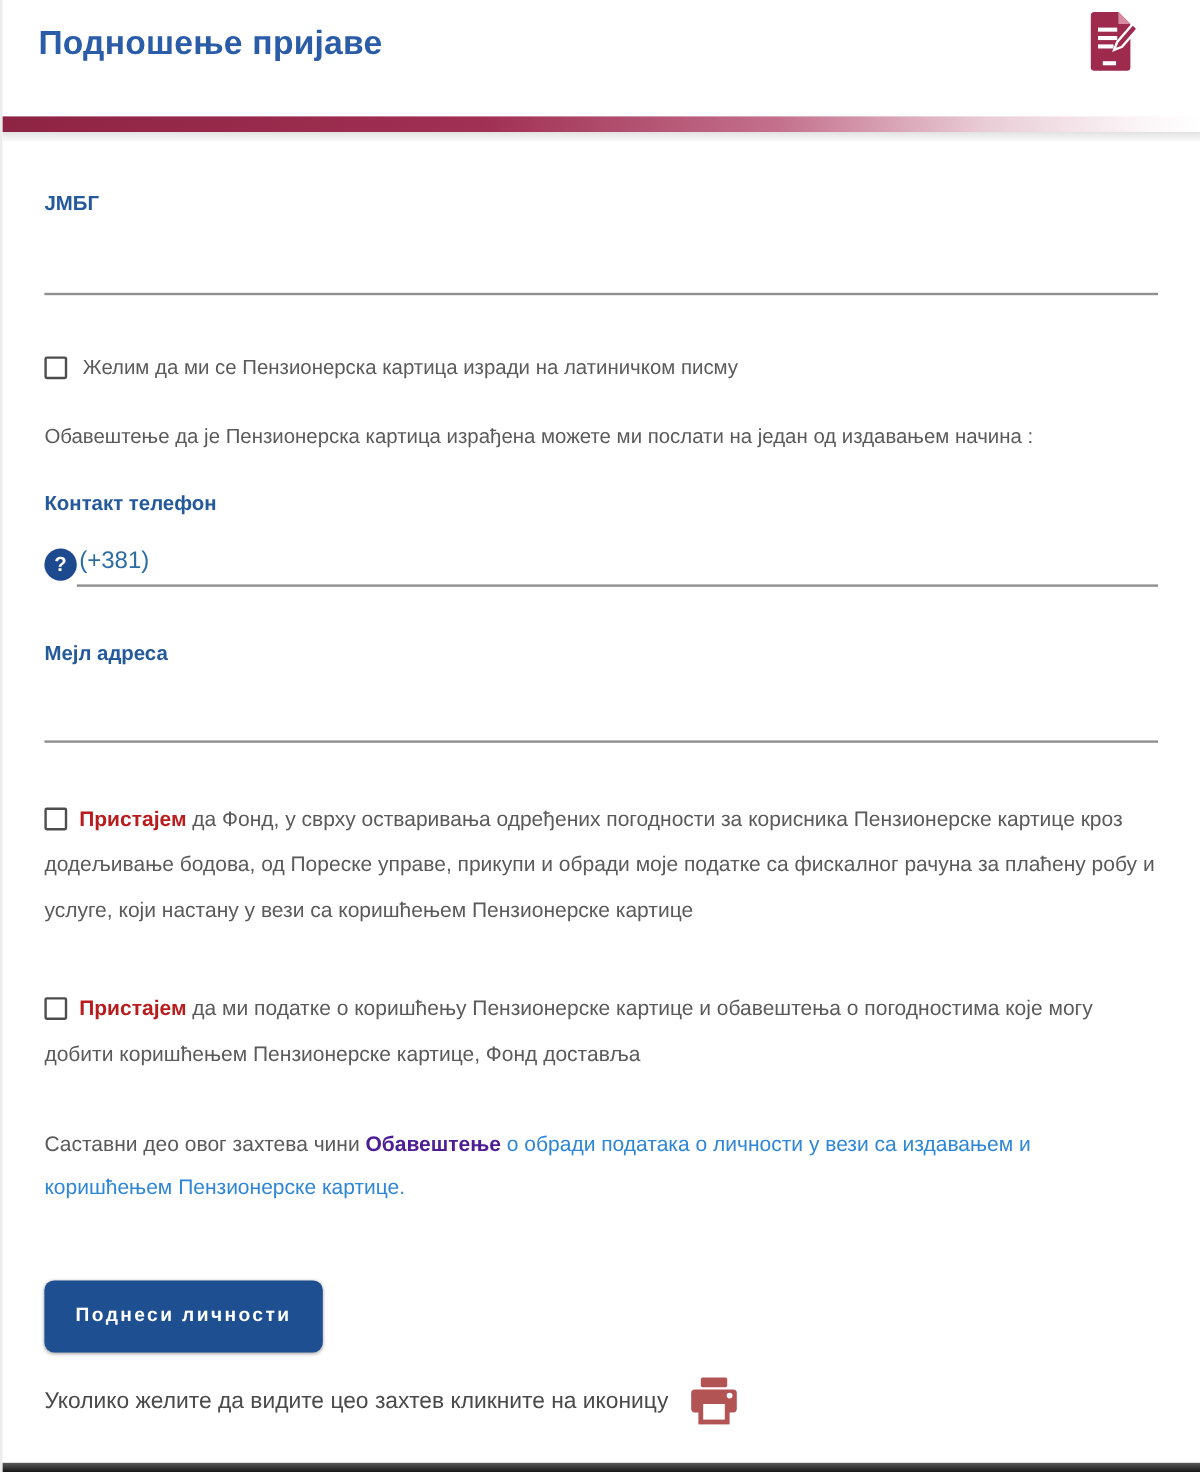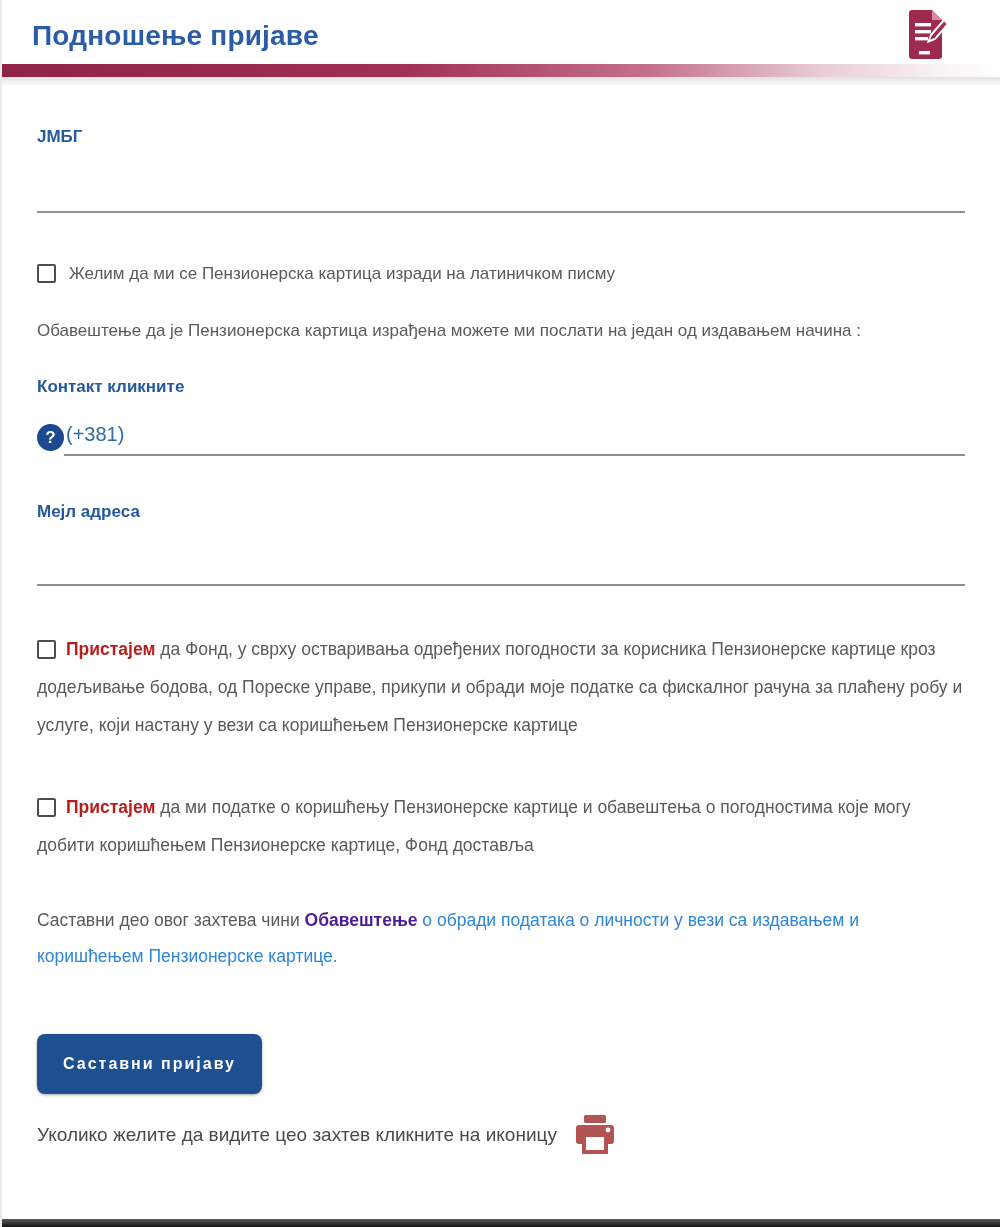--- a/index.html
+++ b/index.html
@@ -4,21 +4,21 @@
 <style>
   * { margin:0; padding:0; box-sizing:border-box; }
   html,body { background:#ffffff; }
   body { font-family:"Liberation Sans", sans-serif; }
   .page {
     position:relative; width:1000px; height:1227px; margin:0 auto;
     background:#ffffff; overflow:hidden;
     border-left:2px solid #ececec;
   }
   
-  .header { position:relative; height:64px; padding:20px 30px 0 30px; }
+  .header { position:relative; height:97px; padding:20px 30px 0 30px; }
   .page-title { font-size:28px; font-weight:bold; color:#2b5ca8; letter-spacing:0.2px; }
   .doc-edit-icon { position:absolute; top:8px; right:52px; width:42px; height:54px; }
   
   .divider-bar {
     height:13px; width:100%;
     background:linear-gradient(to right,#8e2443 0%, #a03054 40%, #c4718d 65%, #e9ccd6 82%, #fbf5f7 95%, #ffffff 100%);
   }
   .divider-shadow { height:8px; width:100%; background:linear-gradient(to bottom,#e2e2e2,#fafafa); }
   
   .content { padding:0 35px; }
@@ -102,42 +102,42 @@
 
     <div class="field-label jmbg-label">ЈМБГ</div>
     <input class="line-input jmbg-input" type="text" value="" style="">
 
     <div class="check-row">
       <span class="checkbox"></span><span>Желим да ми се Пензионерска картица изради на латиничком писму</span>
     </div>
 
     <div class="info-text">Обавештење да је Пензионерска картица израђена можете ми послати на један од издавањем начина :</div>
 
-    <div class="field-label contact-label">Контакт кликните</div>
+    <div class="field-label contact-label">Контакт телефон</div>
     <div class="phone-row">
       <span class="help-circle">?</span>
       <input class="phone-input" type="text" value="(+381)" style="">
     </div>
 
     <div class="field-label email-label">Мејл адреса</div>
     <input class="line-input email-input" type="text" value="" style="">
 
     <div class="consent">
       <span class="checkbox"></span><span class="consent-bold">Пристајем</span><span> да Фонд, у сврху остваривања одређених погодности за корисника Пензионерске картице кроз додељивање бодова, од Пореске управе, прикупи и обради моје податке са фискалног рачуна за плаћену робу и услуге, који настану у вези са коришћењем Пензионерске картице</span>
     </div>
 
     <div class="consent">
       <span class="checkbox"></span><span class="consent-bold">Пристајем</span><span> да ми податке о коришћењу Пензионерске картице и обавештења о погодностима које могу добити коришћењем Пензионерске картице, Фонд доставља</span>
     </div>
 
     <div class="legal">
       <span>Саставни део овог захтева чини </span><span class="legal-link">Обавештење</span><span class="legal-rest"> о обради података о личности у вези са издавањем и коришћењем Пензионерске картице.</span>
     </div>
 
-    <button class="submit-btn">Саставни пријаву</button>
+    <button class="submit-btn">Поднеси личности</button>
 
     <div class="print-row">
       <span class="print-hint">Уколико желите да видите цео захтев кликните на иконицу</span>
       <svg class="printer-icon" viewBox="0 0 44 42">
         <rect x="11" y="1" width="22" height="8" rx="1.5" fill="#b25454"></rect>
         <rect x="3" y="11" width="38" height="19" rx="3" fill="#b25454"></rect>
         <circle cx="35" cy="16" r="2.4" fill="#ffffff"></circle>
         <rect x="11" y="21" width="22" height="17" fill="#ffffff" stroke="#b25454" stroke-width="4"></rect>
       </svg>
     </div>

